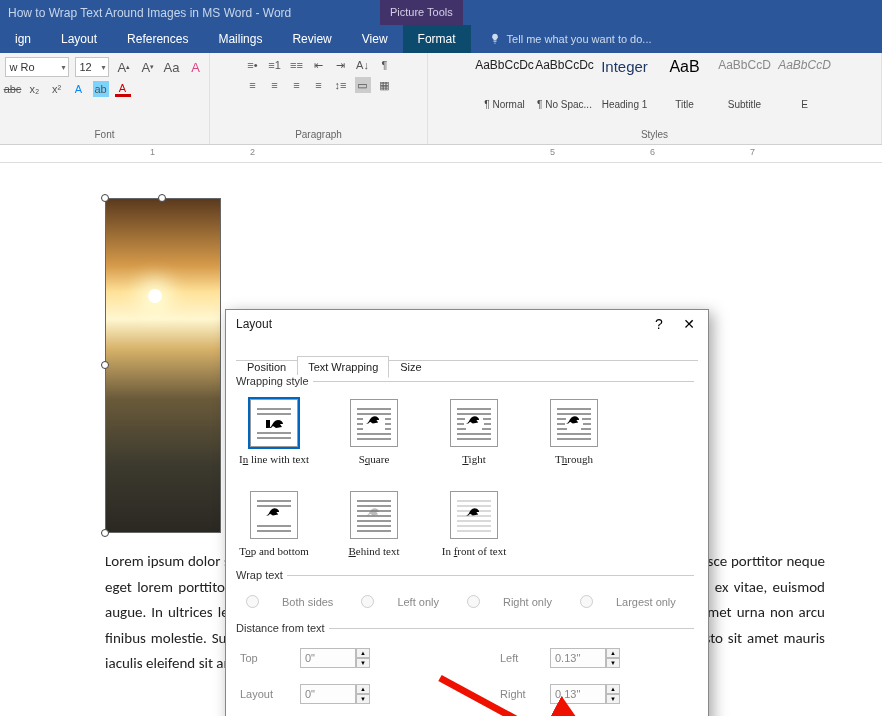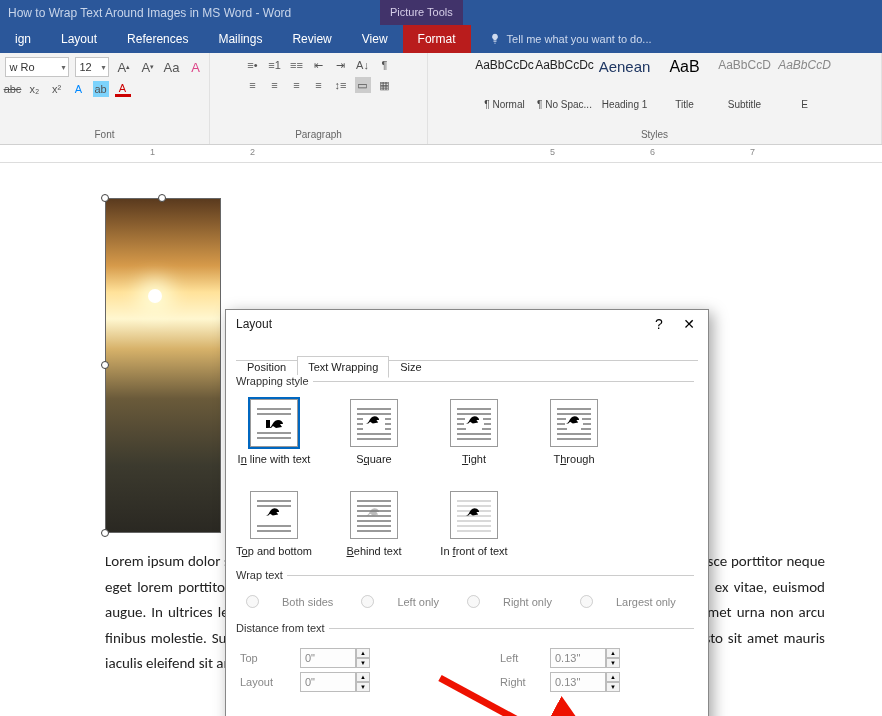--- a/index.html
+++ b/index.html
@@ -4,21 +4,21 @@
 <style>
   * { box-sizing: border-box; margin: 0; padding: 0; }
   body { font-family: "Segoe UI", Tahoma, sans-serif; font-size: 11px; background: #fff; width: 882px; height: 716px; overflow: hidden; position: relative; }
 
   
   .titlebar { height: 25px; background: #2b579a; color: #c8d5ea; display: flex; align-items: center; padding: 0 8px; font-size: 12px; }
   .pictools { position: absolute; top: 0; left: 380px; height: 25px; background: #41336a; color: #d6cee8; font-size: 11px; padding: 6px 10px 0; }
   
   .tabs { height: 28px; background: #2b579a; color: #fff; display: flex; align-items: center; padding-left: 0; font-size: 12px; }
   .tabs .tab { padding: 0 15px; height: 100%; display: flex; align-items: center; cursor: pointer; }
-  .tabs .tab.active { background: #b91c1c; }
+  .tabs .tab.active { background: #0c4a6e; }
   .tell-me { margin-left: 18px; display: flex; align-items: center; gap: 6px; color: #cfdaee; font-size: 11px; }
   .bulb { display:inline-block; width:12px;height:12px; }
 
   
   .ribbon { height: 92px; background: #f3f3f3; border-bottom: 1px solid #d0d0d0; display: flex; position: relative; }
   .ribbon-group { border-right: 1px solid #e1e1e1; padding: 4px 6px 2px; display: flex; flex-direction: column; justify-content: space-between; align-items: center; }
   .ribbon-group .label { font-size: 10px; color: #666; padding-bottom: 2px; }
   .rb-row { display: flex; align-items: center; gap: 6px; }
   .rb-combo { border: 1px solid #c5c5c5; background: #fff; height: 20px; display: flex; align-items: center; padding: 0 14px 0 4px; position: relative; font-size: 11px; color: #333; }
   .rb-combo::after { content:"▾"; position:absolute; right:2px; font-size:8px; color:#666; }
@@ -51,26 +51,26 @@
   .dlg-tab { padding: 4px 10px; border:1px solid transparent; position:relative; top:18px; cursor:pointer; }
   .dlg-tab.active { border:1px solid #ccc; border-bottom:1px solid #fff; background:#fff; }
   .dlg-body { padding: 8px 14px; }
   fieldset.group { border:none; border-top:1px solid #ccc; margin-top:6px; padding-top:8px; position:relative; }
   fieldset.group > legend { font-size:11px; color:#333; padding: 0 4px 0 0; margin-left: -4px; background:#fff; }
   .wrap-grid { display:flex; flex-wrap: wrap; gap: 26px 36px; padding: 4px 2px 6px; }
   .wrap-opt { width: 64px; display:flex; flex-direction:column; align-items:center; gap:6px; cursor:pointer; }
   .wrap-icon { width:48px; height:48px; border:1px solid #999; display:flex; align-items:center; justify-content:center; background:#fff; position:relative; }
   .wrap-opt.selected .wrap-icon { outline:2px solid #0067c0; }
   .wrap-icon svg { width:40px; height:40px; }
-  .wrap-label { font-size:11px; text-align:center; white-space:nowrap; }
+  .wrap-label { font-size:11px; text-align:center; white-space:nowrap;font-family:Liberation Serif, serif; }
   .wrap-label u { text-decoration: underline; }
   .radio-row { display:flex; gap: 28px; padding: 6px 6px 8px; }
   .radio { display:flex; align-items:center; gap:23px; color:#888; }
   .radio input { accent-color:#888; }
-  .dist-grid { display:grid; grid-template-columns: 60px 80px 120px 50px 80px; row-gap: 4px; align-items:center; padding: 6px 0 4px; }
+  .dist-grid { display:grid; grid-template-columns: 60px 80px 120px 50px 80px; row-gap: 16px; align-items:center; padding: 6px 0 4px; }
   .dist-grid label { color:#888; }
   .spin { display:flex; }
   .spin input { width:56px; height:20px; border:1px solid #bcbcbc; font-size:11px; padding:0 4px; color:#888; background:#fdfdfd; }
   .spin .btns { display:flex; flex-direction:column; }
   .spin .btns button { width:14px; height:10px; border:1px solid #bcbcbc; background:#f3f3f3; font-size:6px; line-height:6px; padding:0; }
   .dbtn { width:26px;height:22px;border:none;background:transparent;font-size:14px;cursor:pointer; }
 
   
   .arrow-svg { position:absolute; left:430px; top:470px; width: 320px; height: 190px; pointer-events:none; z-index: 50;}
 
@@ -152,21 +152,21 @@
     <div class="styles-gallery">
       <div class="style-box">
           <span class="sample" style="color:#222">AaBbCcDc</span>
           <span class="sname">¶ Normal</span>
         </div>
       <div class="style-box">
           <span class="sample" style="color:#222">AaBbCcDc</span>
           <span class="sname">¶ No Spac...</span>
         </div>
       <div class="style-box">
-          <span class="sample" style="font-size:15px">Aenean</span>
+          <span class="sample" style="font-size:15px">Integer</span>
           <span class="sname">Heading 1</span>
         </div>
       <div class="style-box big">
           <span class="sample">AaB</span>
           <span class="sname">Title</span>
         </div>
       <div class="style-box">
           <span class="sample" style="color:#888">AaBbCcD</span>
           <span class="sname">Subtitle</span>
         </div>

